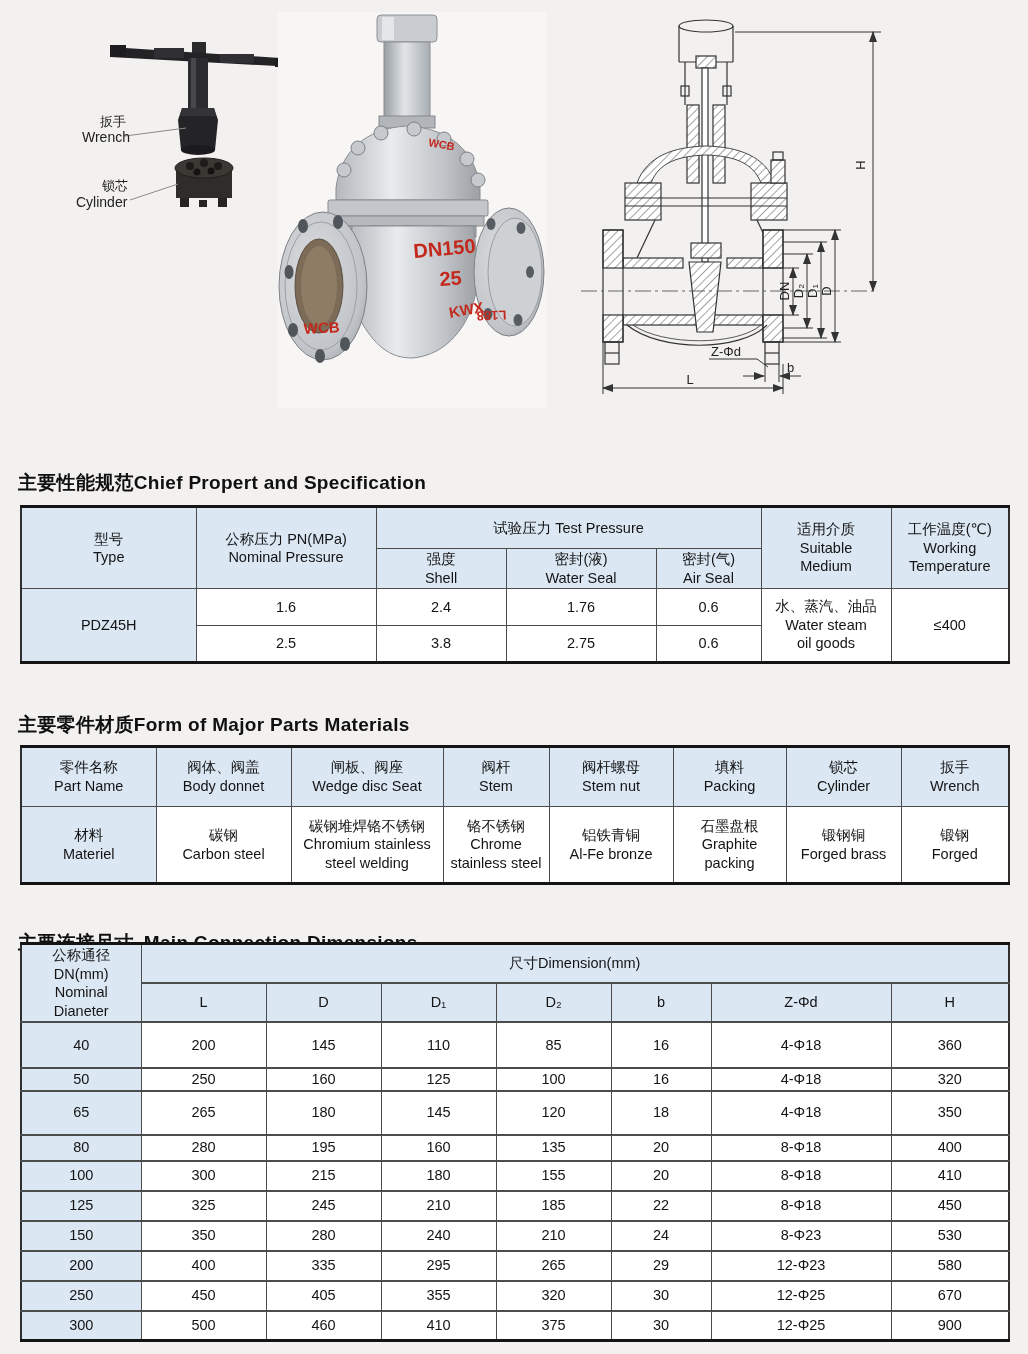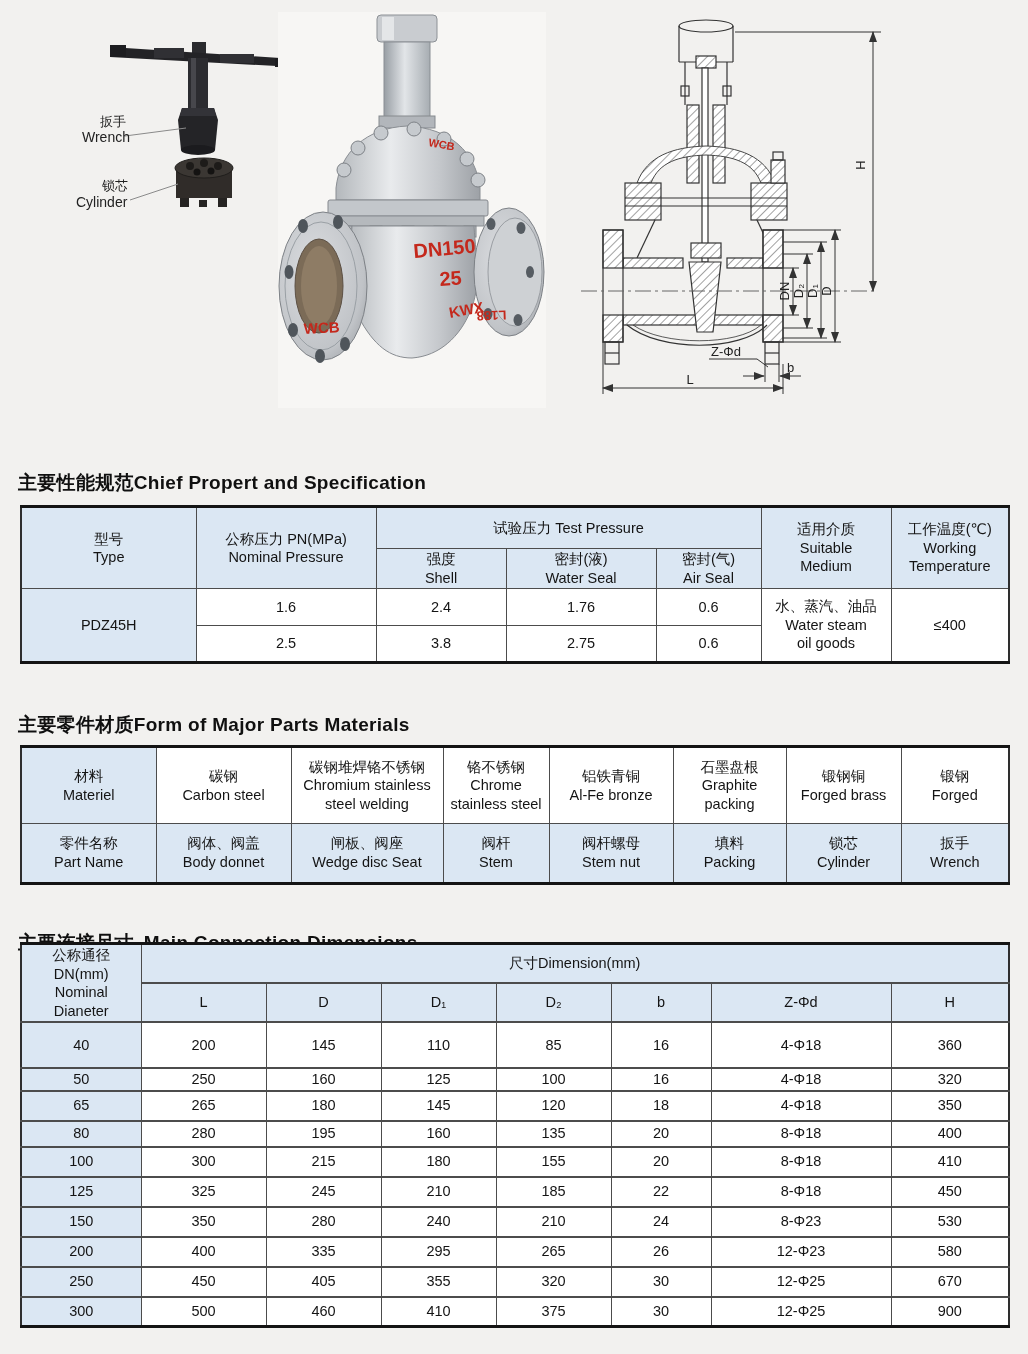--- a/index.html
+++ b/index.html
@@ -312,21 +312,55 @@
       <col style="width:135px">
       <col style="width:135px">
       <col style="width:152px">
       <col style="width:106px">
       <col style="width:124px">
       <col style="width:113px">
       <col style="width:115px">
       <col style="width:108px">
     </colgroup>
   <tbody>
-      <tr style="height:77px">
+      <tr style="height:60px">
+    <td class="hd">
+          <span class="ln">零件名称</span>
+          <span class="ln">Part Name</span>
+        </td>
+    <td class="hd">
+          <span class="ln">阀体、阀盖</span>
+          <span class="ln">Body donnet</span>
+        </td>
+    <td class="hd">
+          <span class="ln">闸板、阀座</span>
+          <span class="ln">Wedge disc Seat</span>
+        </td>
+    <td class="hd">
+          <span class="ln">阀杆</span>
+          <span class="ln">Stem</span>
+        </td>
+    <td class="hd">
+          <span class="ln">阀杆螺母</span>
+          <span class="ln">Stem nut</span>
+        </td>
+    <td class="hd">
+          <span class="ln">填料</span>
+          <span class="ln">Packing</span>
+        </td>
+    <td class="hd">
+          <span class="ln">锁芯</span>
+          <span class="ln">Cylinder</span>
+        </td>
+    <td class="hd">
+          <span class="ln">扳手</span>
+          <span class="ln">Wrench</span>
+        </td>
+  </tr>
+  <tr style="height:77px">
     <td class="hd">
           <span class="ln">材料</span>
           <span class="ln">Materiel</span>
         </td>
     <td>
           <span class="ln">碳钢</span>
           <span class="ln">Carbon steel</span>
         </td>
     <td>
           <span class="ln">碳钢堆焊铬不锈钢</span>
@@ -344,54 +378,20 @@
           <span class="ln">石墨盘根</span>
           <span class="ln">Graphite packing</span>
         </td>
     <td>
           <span class="ln">锻钢铜</span>
           <span class="ln">Forged brass</span>
         </td>
     <td>
           <span class="ln">锻钢</span>
           <span class="ln">Forged</span>
-        </td>
-  </tr>
-  <tr style="height:60px">
-    <td class="hd">
-          <span class="ln">零件名称</span>
-          <span class="ln">Part Name</span>
-        </td>
-    <td class="hd">
-          <span class="ln">阀体、阀盖</span>
-          <span class="ln">Body donnet</span>
-        </td>
-    <td class="hd">
-          <span class="ln">闸板、阀座</span>
-          <span class="ln">Wedge disc Seat</span>
-        </td>
-    <td class="hd">
-          <span class="ln">阀杆</span>
-          <span class="ln">Stem</span>
-        </td>
-    <td class="hd">
-          <span class="ln">阀杆螺母</span>
-          <span class="ln">Stem nut</span>
-        </td>
-    <td class="hd">
-          <span class="ln">填料</span>
-          <span class="ln">Packing</span>
-        </td>
-    <td class="hd">
-          <span class="ln">锁芯</span>
-          <span class="ln">Cylinder</span>
-        </td>
-    <td class="hd">
-          <span class="ln">扳手</span>
-          <span class="ln">Wrench</span>
         </td>
   </tr>
 </tbody>
   </table>
 
 <div class="sec-title" style="top:930px">
   <span>主要连接尺寸</span><span class="en" style="margin-left:10px">Main Connection Dimensions</span>
 </div>
 
 <table class="tbl" id="table-dims" style="top:942px;width:988px">
@@ -437,21 +437,21 @@
   <tr style="height:20px">
         <td class="hd">50</td>
         <td>250</td>
         <td>160</td>
         <td>125</td>
         <td>100</td>
         <td>16</td>
         <td>4-Φ18</td>
         <td>320</td>
       </tr>
-  <tr style="height:30px">
+  <tr style="height:44px">
         <td class="hd">65</td>
         <td>265</td>
         <td>180</td>
         <td>145</td>
         <td>120</td>
         <td>18</td>
         <td>4-Φ18</td>
         <td>350</td>
       </tr>
   <tr style="height:26px">
@@ -493,21 +493,21 @@
         <td>24</td>
         <td>8-Φ23</td>
         <td>530</td>
       </tr>
   <tr style="height:30px">
         <td class="hd">200</td>
         <td>400</td>
         <td>335</td>
         <td>295</td>
         <td>265</td>
-        <td>26</td>
+        <td>29</td>
         <td>12-Φ23</td>
         <td>580</td>
       </tr>
   <tr style="height:30px">
         <td class="hd">250</td>
         <td>450</td>
         <td>405</td>
         <td>355</td>
         <td>320</td>
         <td>30</td>

